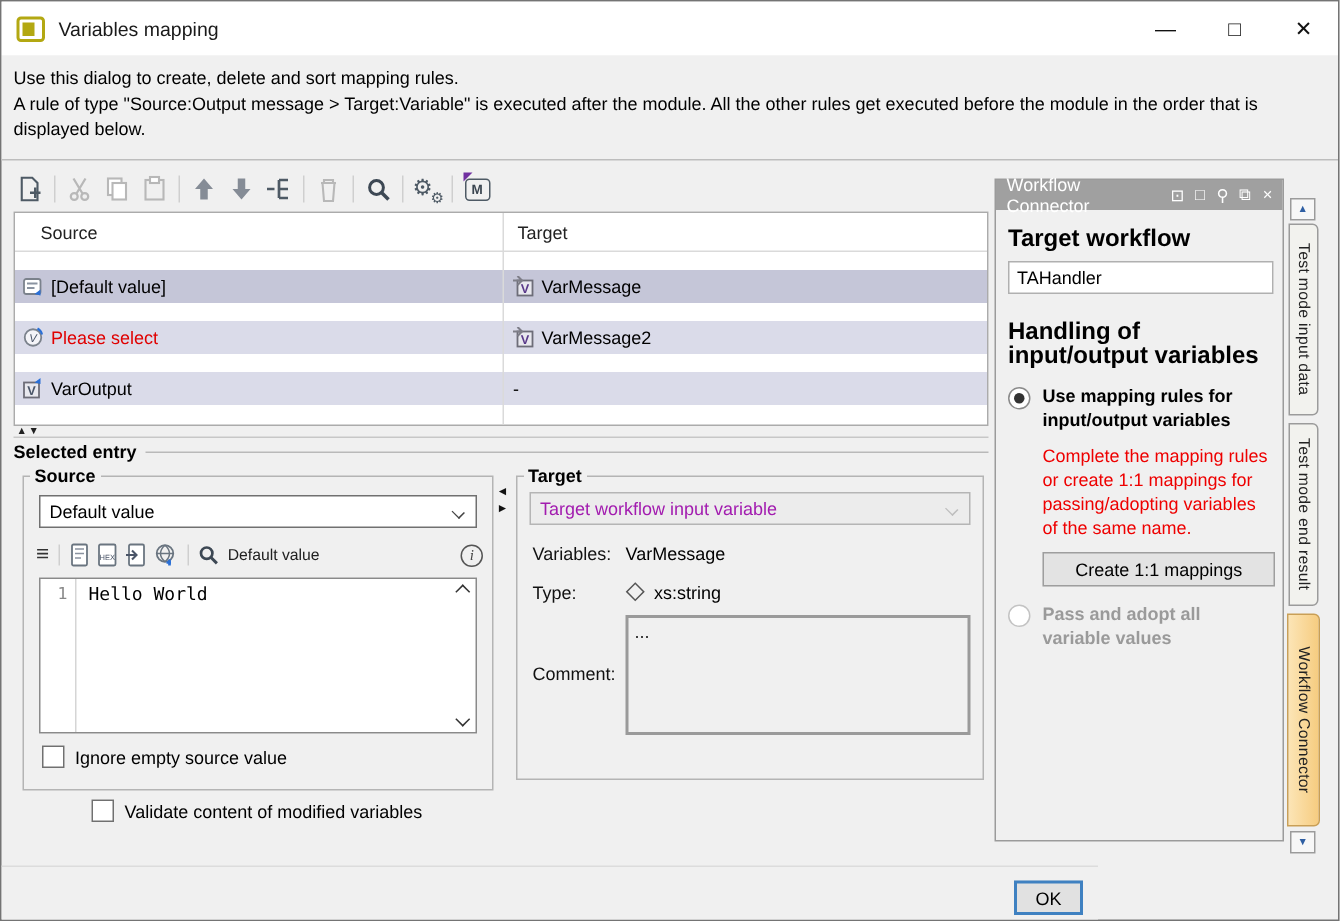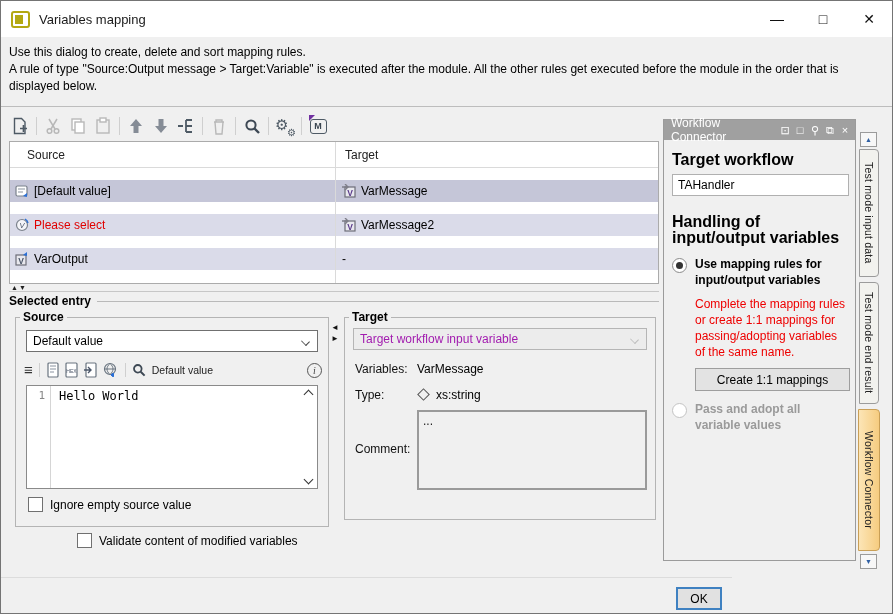--- a/index.html
+++ b/index.html
@@ -87,21 +87,21 @@
   .vscroll { width:17px; display:flex; flex-direction:column; justify-content:space-between;
              align-items:center; padding:5px 0; }
   .chev-up { width:7px; height:7px; border-right:1.6px solid #333; border-bottom:1.6px solid #333;
              transform:rotate(-135deg); }
   .chev-dn { width:7px; height:7px; border-right:1.6px solid #333; border-bottom:1.6px solid #333;
              transform:rotate(45deg); }
 
   .chk-row { display:flex; align-items:center; gap:7px; }
   .chk { width:15px; height:15px; background:#fff; border:1px solid #707070; flex:0 0 auto; }
   .src-chk { margin:8px 0 0 12px; }
-  .validate-row { position:absolute; left:28px; top:532px;padding-left:48px; }
+  .validate-row { position:absolute; left:12px; top:532px;padding-left:48px; }
 
   .vsplit-arrows { position:absolute; left:330px; top:323px; width:12px; display:flex;
                    flex-direction:column; gap:3px; font-size:8px; color:#111; line-height:8px; }
 
   
   .tgt-combo { margin:4px 8px 0 8px; }
   .frow { display:flex; margin:12px 0 0 10px; align-items:flex-start; }
   .flabel { width:62px; color:#111; }
   .type-icon { width:9px; height:9px; border:1.4px solid #555; transform:rotate(45deg);
                display:inline-block; margin:2px 8px 0 2px; }

